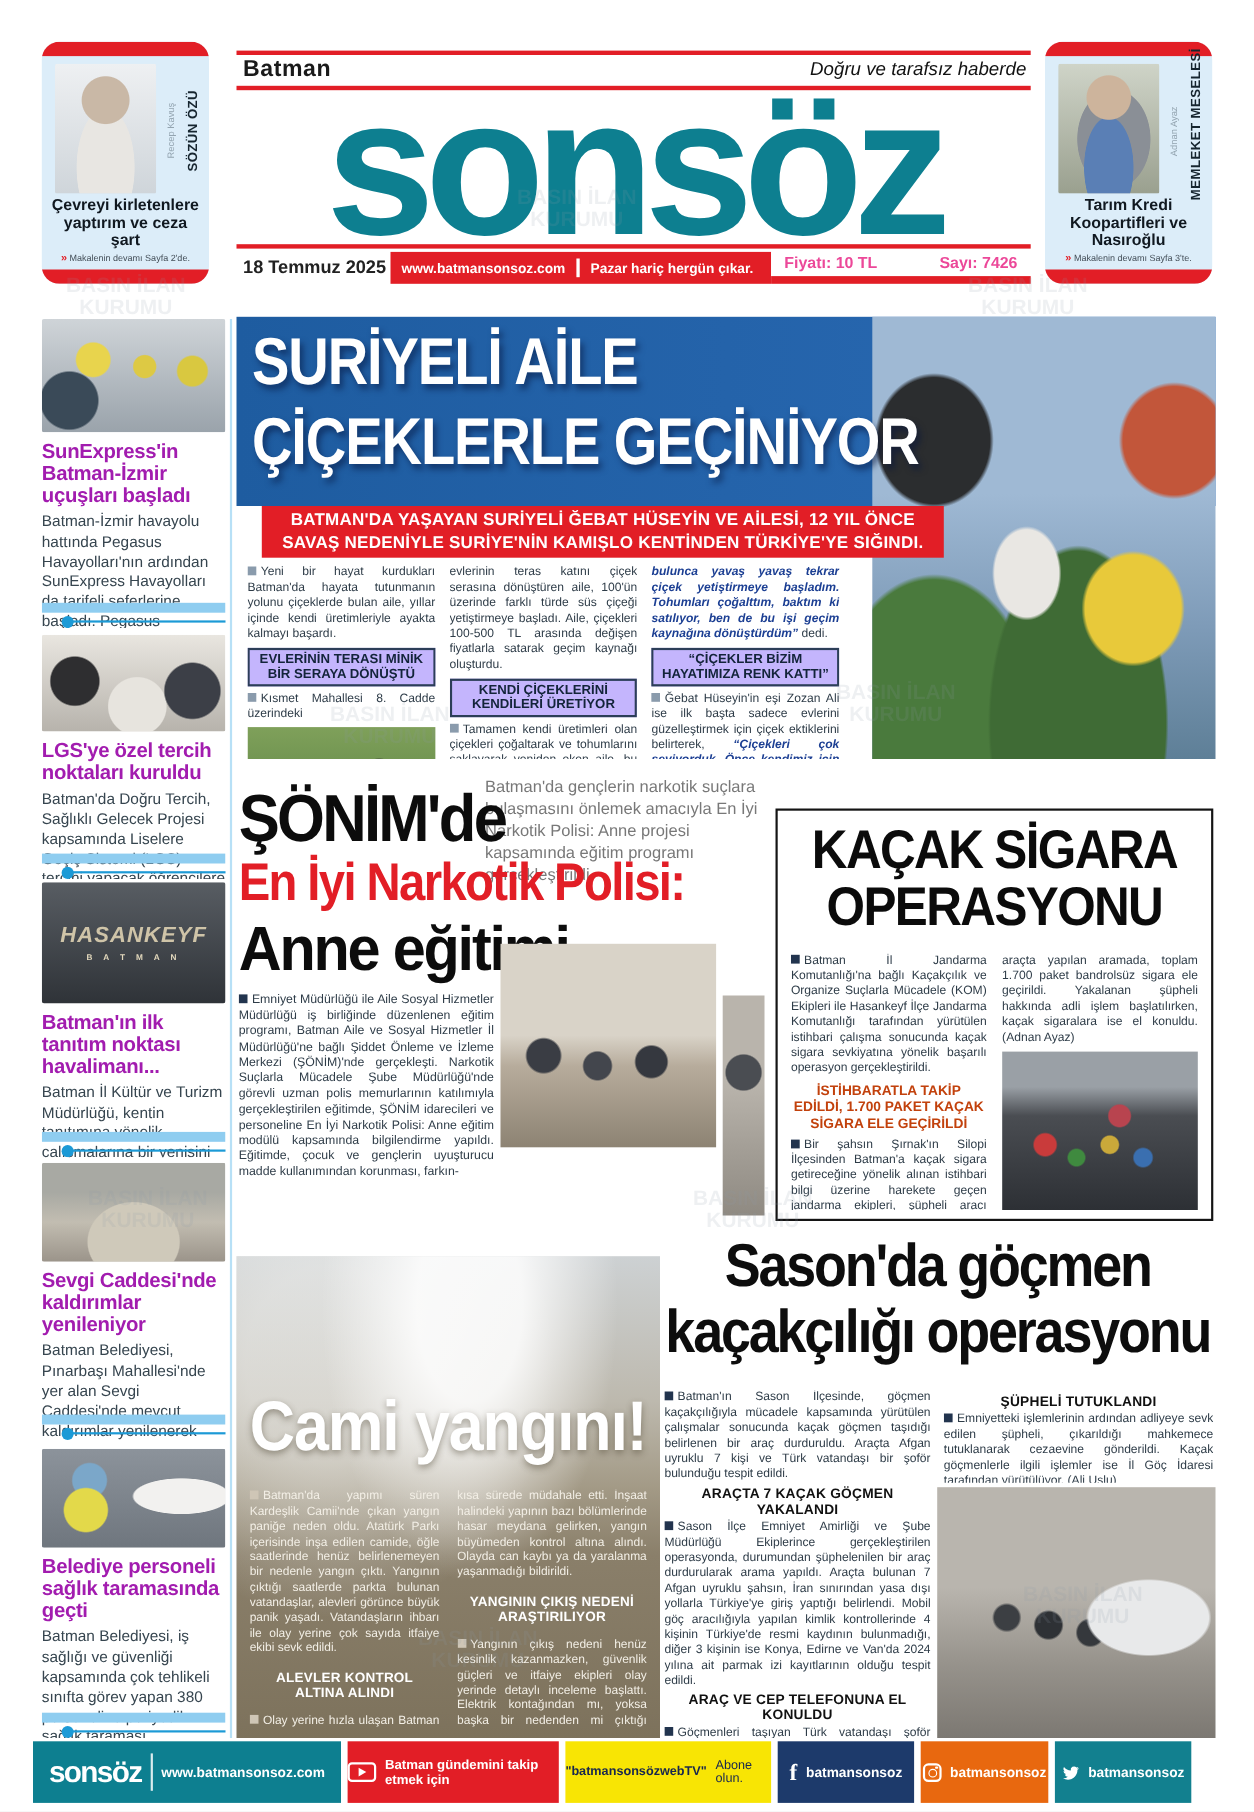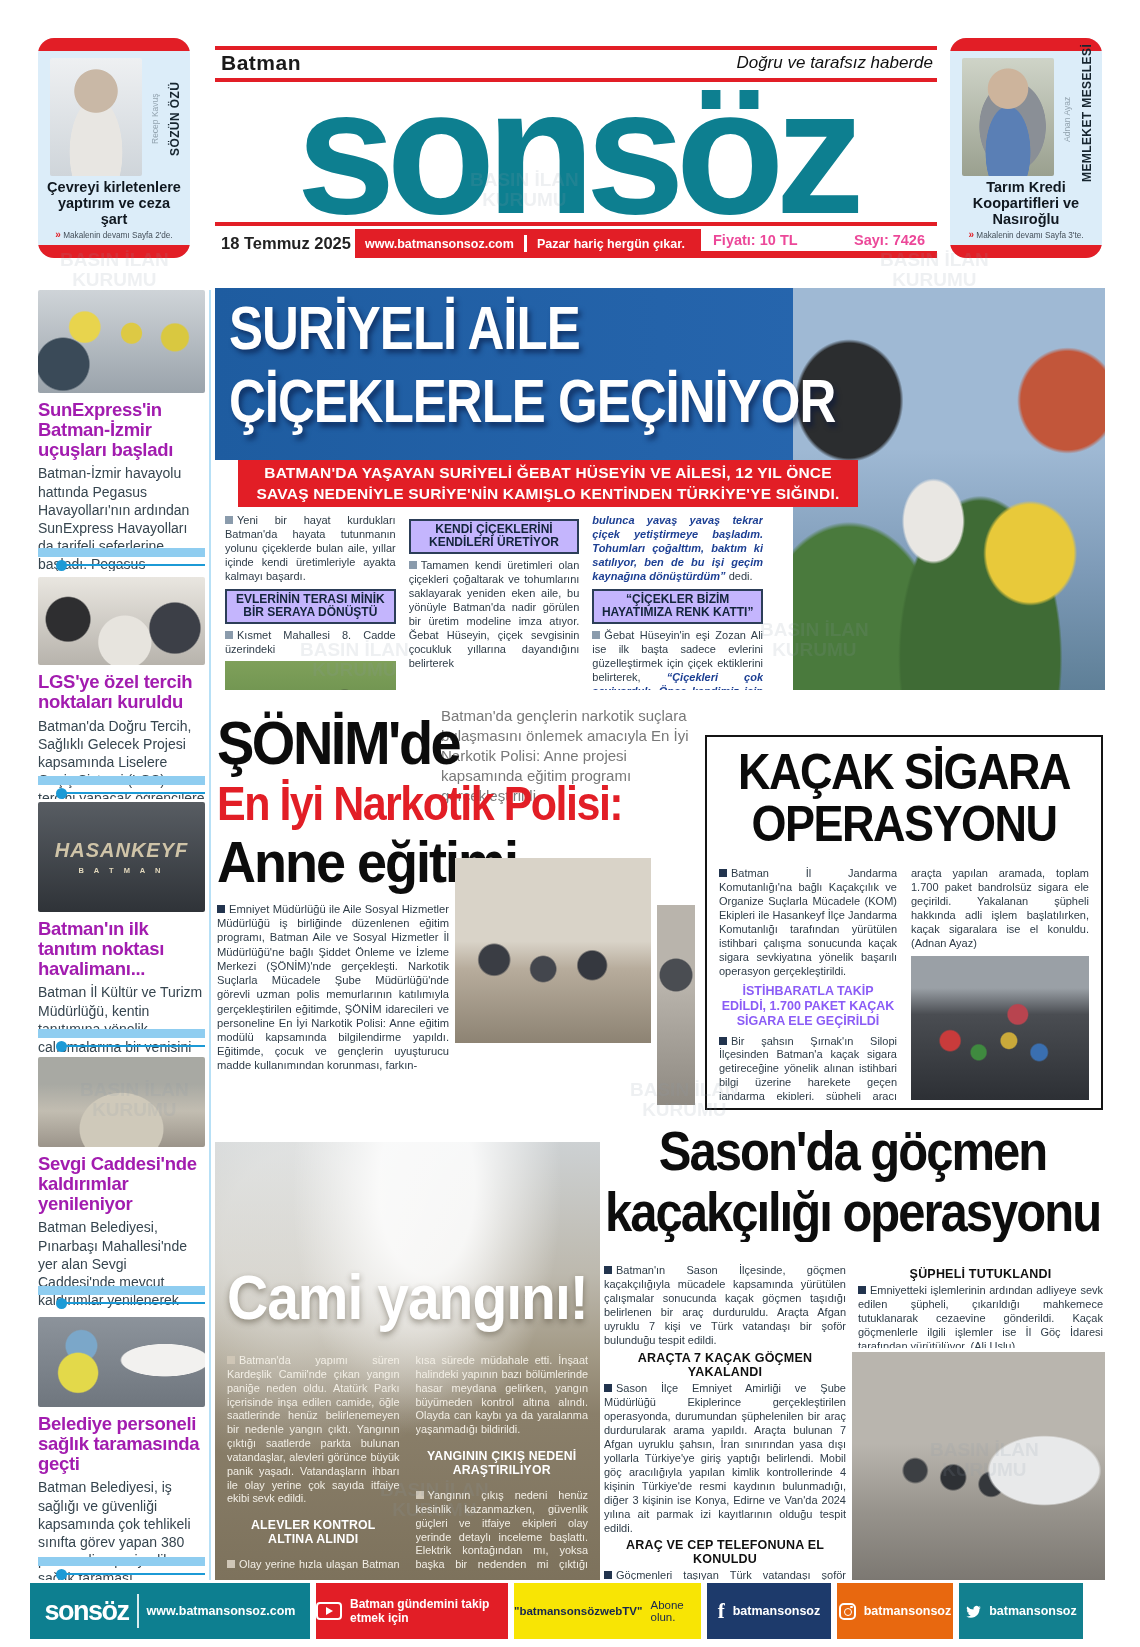--- a/index.html
+++ b/index.html
@@ -83,21 +83,21 @@
 .sonim .bt{font-size:11.2px}
 .sonim .pm{background:#22344e}
 
 
 .kacak{position:absolute;left:705px;top:735px;width:398px;height:375px;border:2px solid #141414;background:#fff}
 .kc-h{margin-top:10px;text-align:center;font-size:45px;font-weight:bold;letter-spacing:-1.5px;line-height:1.04;color:#0b0b0b;transform:scaleY(1.1);transform-origin:top center}
 .kc-cols{position:absolute;left:12px;right:12px;top:130px;bottom:8px;display:flex;gap:14px}
 .kc-col{flex:1;overflow:hidden}
 .kacak .bt{font-size:11px}
 .kacak .pm{background:#22344e}
-.kc-sub{text-align:center;font-weight:bold;font-size:12.5px;line-height:1.22;color:#8b5cf6;margin:5px 0}
+.kc-sub{text-align:center;font-weight:bold;font-size:12.5px;line-height:1.22;color:#c2410c;margin:5px 0}
 .kc-photo{width:100%;height:146px;margin-top:5px;background:radial-gradient(circle at 22% 58%,#c93b3b 0 6%,transparent 7%),radial-gradient(circle at 38% 66%,#3f8a3f 0 5%,transparent 6%),radial-gradient(circle at 55% 58%,#caa93a 0 6%,transparent 7%),radial-gradient(circle at 72% 66%,#3a6fb0 0 5%,transparent 6%),radial-gradient(circle at 60% 40%,#b8444f 0 7%,transparent 8%),linear-gradient(180deg,#9aa0a6 0 22%,#4a4d52 40%,#2c2f34)}
 
 
 .cami{position:absolute;left:215px;top:1142px;width:385px;height:438px;background:linear-gradient(180deg,#cdd1d3 0%,#bdb9ae 30%,#a39a86 48%,#8a7f6a 62%,#7d725c 100%)}
 .cm-smoke{position:absolute;inset:0;background:radial-gradient(ellipse at 55% 10%,rgba(255,255,255,.85) 0 16%,transparent 45%),radial-gradient(ellipse at 22% 22%,rgba(240,240,238,.55) 0 18%,transparent 48%)}
 .cm-h{position:absolute;left:12px;top:118px;font-size:57px;font-weight:bold;color:#fff;letter-spacing:-1px;transform:scaleY(1.12);transform-origin:top left;text-shadow:0 2px 6px rgba(60,50,30,.45)}
 .cm-cols{position:absolute;left:12px;right:12px;top:212px;bottom:10px;display:flex;gap:16px}
 .cm-col{flex:1;overflow:hidden}
 .cm-col .bt{color:#f3efe6;font-size:10.9px}
 .cm-col .pm{background:#cfc6b6}
@@ -271,20 +271,21 @@
       <div>SAVAŞ NEDENİYLE SURİYE'NİN KAMIŞLO KENTİNDEN TÜRKİYE'YE SIĞINDI.</div>
     </div>
     <div class="hero-cols">
       <div class="hcol">
         <p class="bt"><span class="pm"></span><span>Yeni bir hayat kurdukları Batman'da hayata tutunmanın yolunu çiçeklerde bulan aile, yıllar içinde kendi üretimleriyle ayakta kalmayı başardı.</span></p>
         <div class="subbox">EVLERİNİN TERASI MİNİK BİR SERAYA DÖNÜŞTÜ</div>
         <p class="bt"><span class="pm"></span><span>Kısmet Mahallesi 8. Cadde üzerindeki</span></p>
         <div class="hphoto-couple"></div>
       </div>
       <div class="hcol">
+        <p class="bt"><span>evlerinin teras katını çiçek serasına dönüştüren aile, 100'ün üzerinde farklı türde süs çiçeği yetiştirmeye başladı. Aile, çiçekleri 100-500 TL arasında değişen fiyatlarla satarak geçim kaynağı oluşturdu.</span></p>
         <div class="subbox">KENDİ ÇİÇEKLERİNİ KENDİLERİ ÜRETİYOR</div>
         <p class="bt"><span class="pm"></span><span>Tamamen kendi üretimleri olan çiçekleri çoğaltarak ve tohumlarını saklayarak yeniden eken aile, bu yönüyle Batman'da nadir görülen bir üretim modeline imza atıyor. Ğebat Hüseyin, çiçek sevgisinin çocukluk yıllarına dayandığını belirterek </span></p>
       </div>
       <div class="hcol">
         <p class="bt"><span class="quote">bulunca yavaş yavaş tekrar çiçek yetiştirmeye başladım. Tohumları çoğalttım, baktım ki satılıyor, ben de bu işi geçim kaynağına dönüştürdüm”</span><span> dedi.</span></p>
         <div class="subbox">“ÇİÇEKLER BİZİM HAYATIMIZA RENK KATTI”</div>
         <p class="bt"><span class="pm"></span><span>Ğebat Hüseyin'in eşi Zozan Ali ise ilk başta sadece evlerini güzelleştirmek için çiçek ektiklerini belirterek, </span><span class="quote">“Çiçekleri çok seviyorduk. Önce kendimiz için ektik. Sonra baktık ki insanlar beğeniyor ve talep ediyor, biz de üretimi artırdık. Şimdi eşimle birlikte çocuklarımız da bu işte bize yardımcı oluyor. Rızkımızı çiçeklerden kazanıyoruz”</span></p>
       </div>
     </div>
   </div>

